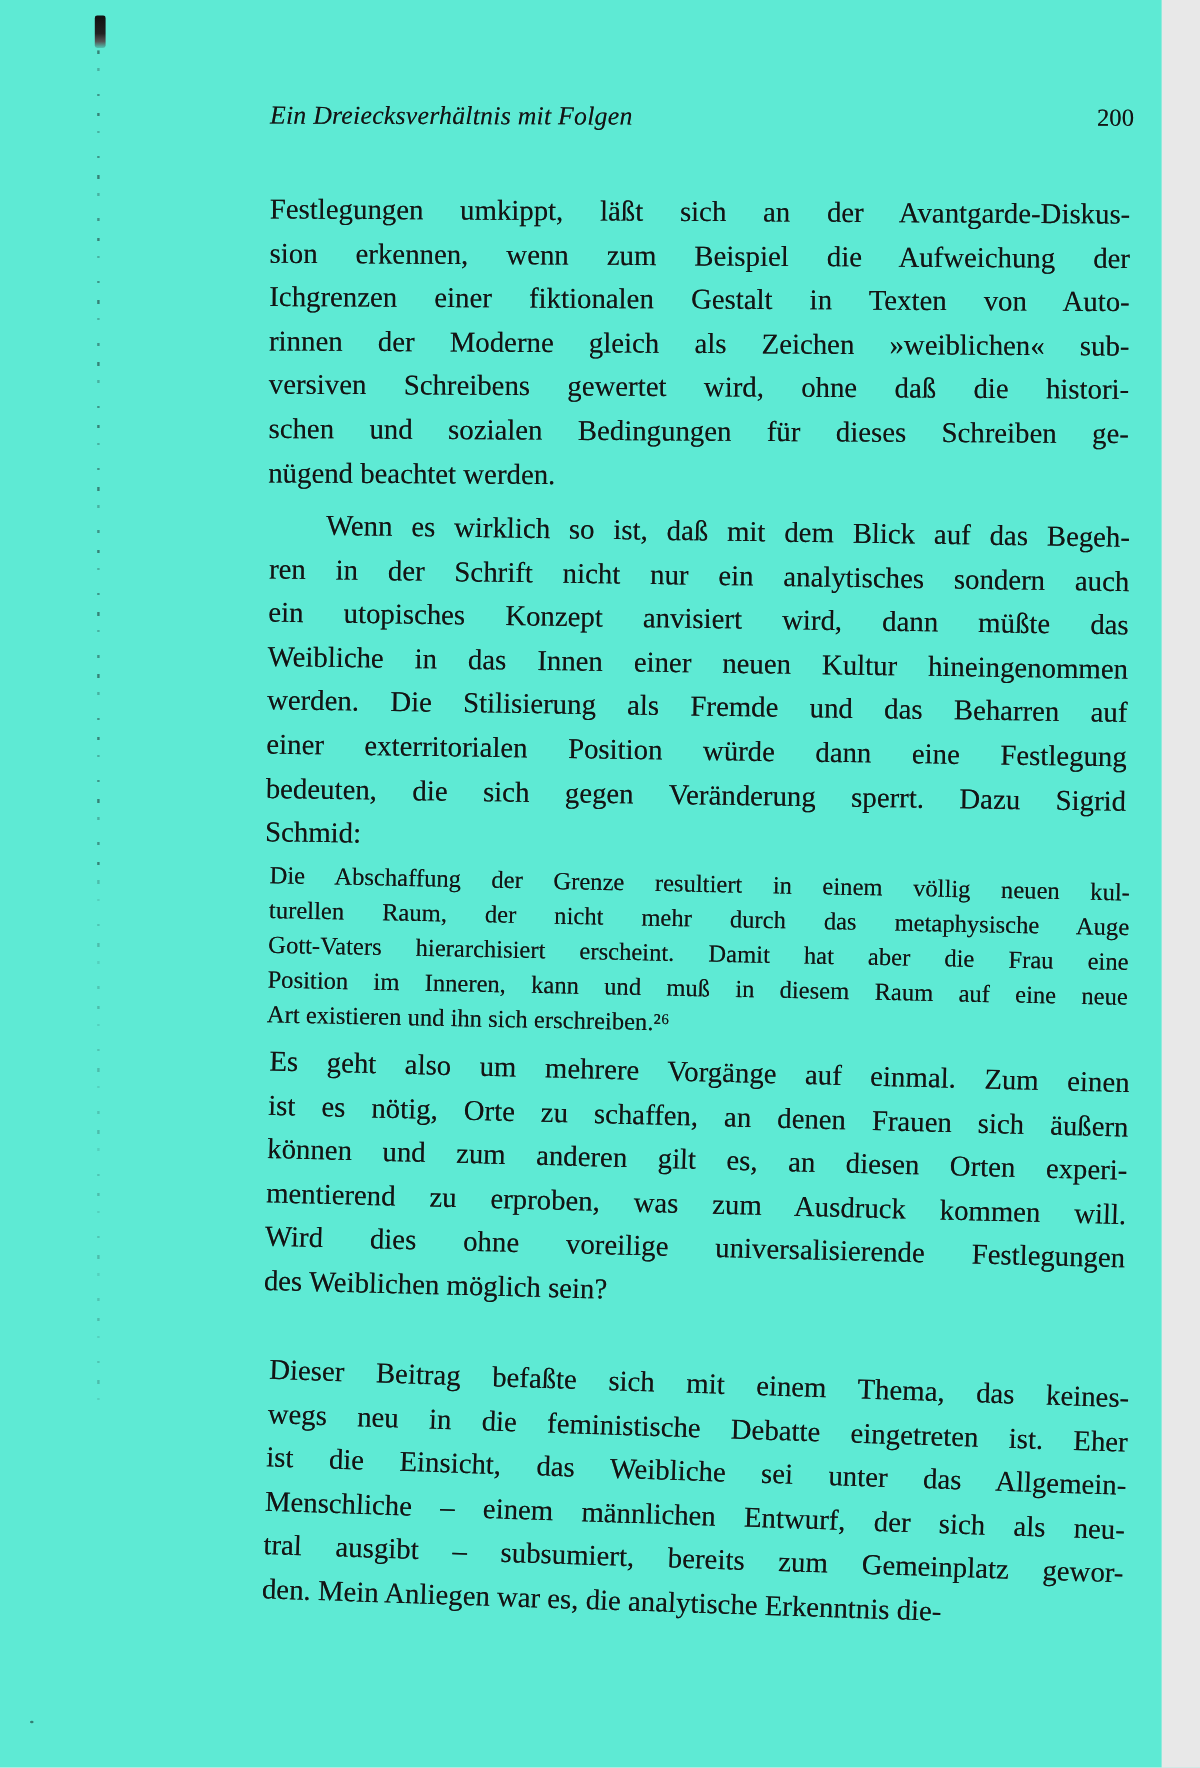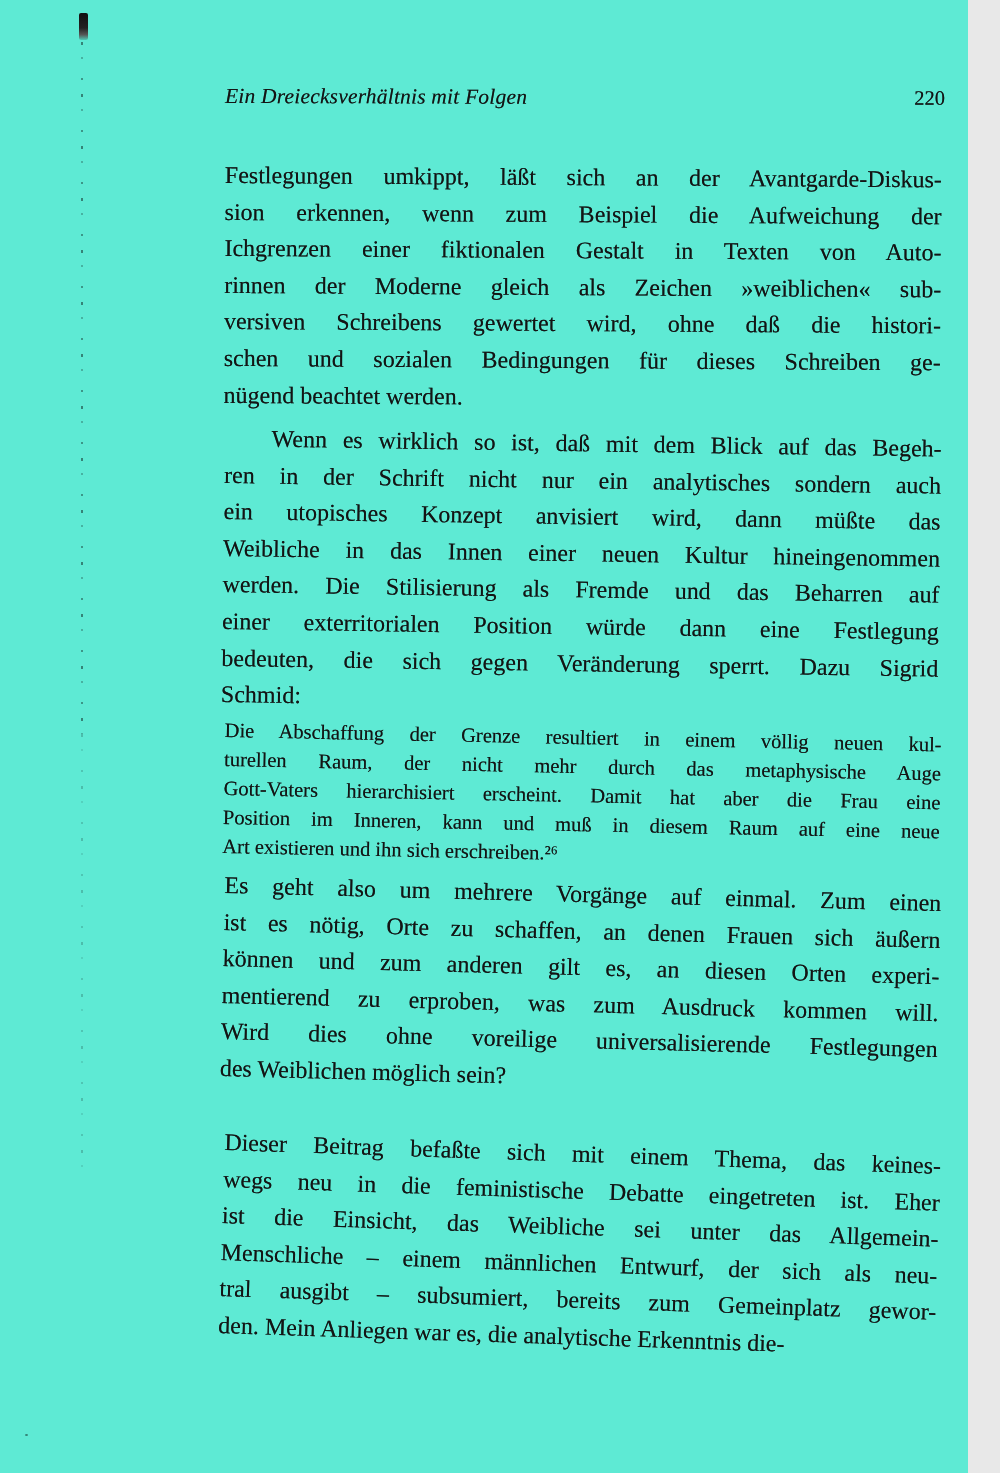--- a/index.html
+++ b/index.html
@@ -121,21 +121,21 @@
 
 <div class="stage">
 
   <div class="artifact-blob"></div>
   <div class="speckle-line"></div>
   <div class="speckle-line faint"></div>
   <div class="bottom-dot"></div>
 
   <div class="page-header">
     <span class="running-title">Ein Dreiecksverhältnis mit Folgen</span>
-    <span class="page-number">220</span>
+    <span class="page-number">200</span>
   </div>
 
   <div id="para1" class="block para">
       <div class="line">Festlegungen umkippt, läßt sich an der Avantgarde-Diskus-</div>
       <div class="line">sion erkennen, wenn zum Beispiel die Aufweichung der</div>
       <div class="line">Ichgrenzen einer fiktionalen Gestalt in Texten von Auto-</div>
       <div class="line">rinnen der Moderne gleich als Zeichen »weiblichen« sub-</div>
       <div class="line">versiven Schreibens gewertet wird, ohne daß die histori-</div>
       <div class="line">schen und sozialen Bedingungen für dieses Schreiben ge-</div>
       <div class="line last">nügend beachtet werden.</div>

